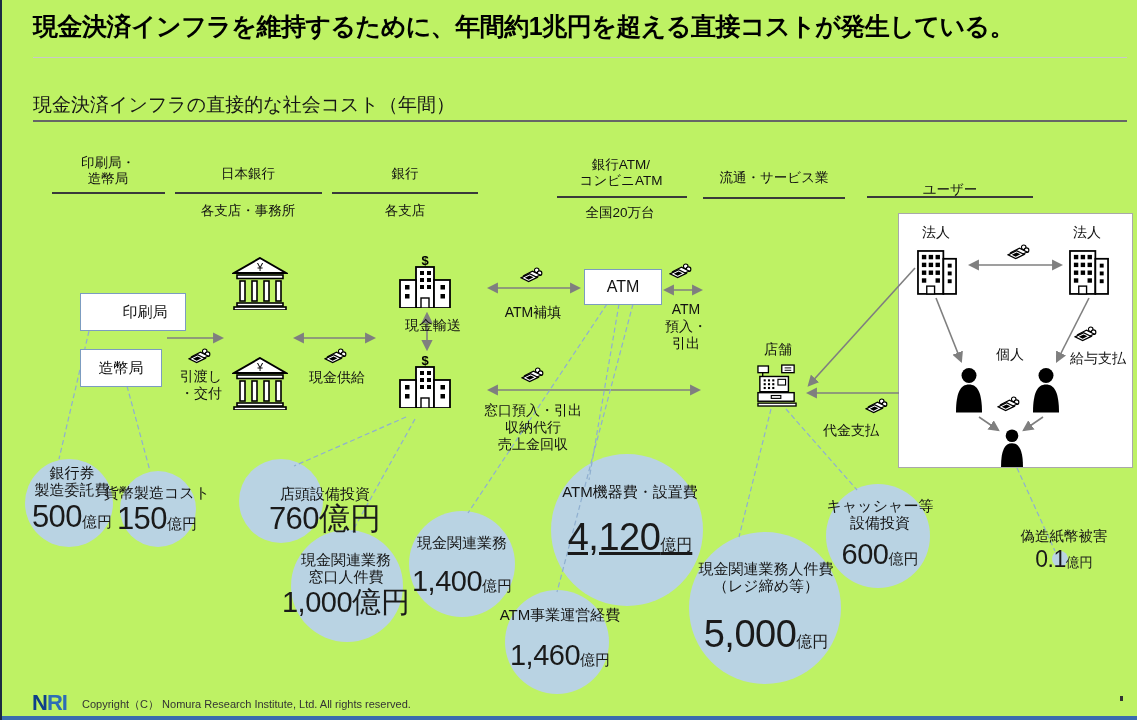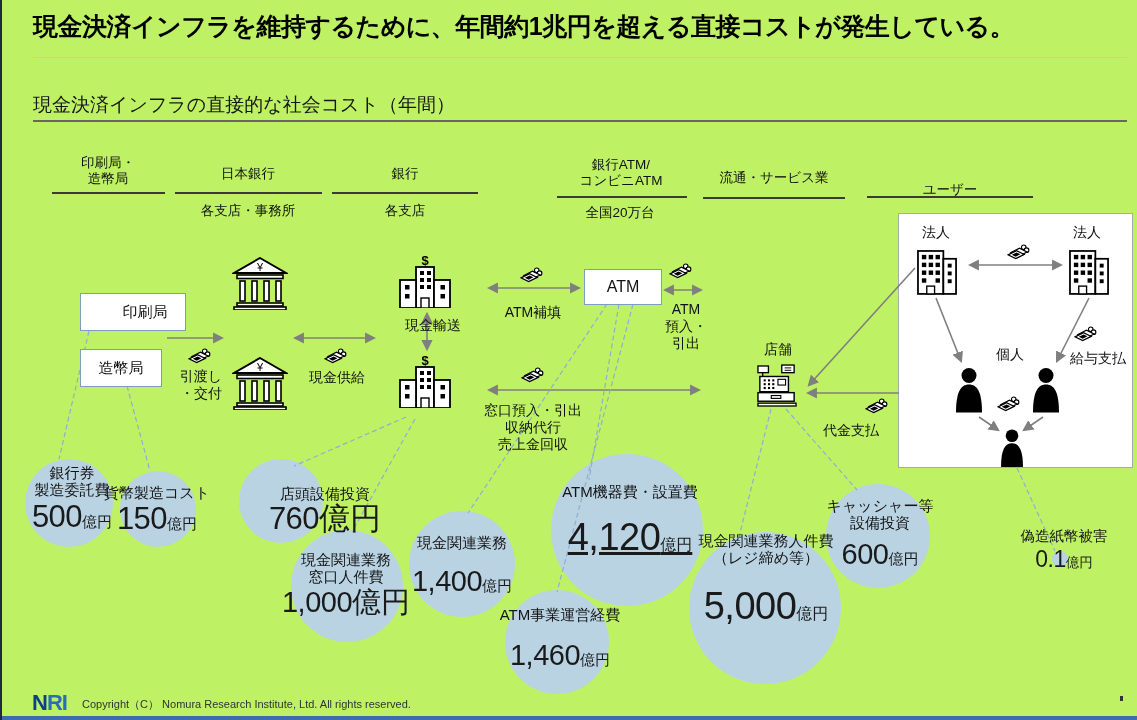--- a/index.html
+++ b/index.html
@@ -273,21 +273,21 @@
     <div class="amt a29" style="margin-top:16px;"><span>1,400</span><span class="unit">億円</span></div>
   </div>
   <div class="btext" style="left:630px;top:483px;">
     <div>ATM機器費・設置費</div>
     <div class="amt a38" style="margin-top:18px;text-decoration:underline;"><span>4,120</span><span class="unit" style="font-size:16px;">億円</span></div>
   </div>
   <div class="btext" style="left:560px;top:606px;">
     <div>ATM事業運営経費</div>
     <div class="amt a29" style="margin-top:18px;"><span>1,460</span><span class="unit">億円</span></div>
   </div>
-  <div class="btext" style="left:766px;top:532px;">
+  <div class="btext" style="left:766px;top:560px;">
     <div>現金関連業務人件費</div>
       <div>（レジ締め等）</div>
     <div class="amt a38" style="margin-top:20px;"><span>5,000</span><span class="unit" style="font-size:16px;">億円</span></div>
   </div>
   <div class="btext" style="left:880px;top:497px;">
     <div>キャッシャー等</div>
       <div>設備投資</div>
     <div class="amt a29" style="margin-top:8px;"><span>600</span><span class="unit">億円</span></div>
   </div>
   <div class="btext" style="left:1064px;top:528px;font-size:14.5px;">

